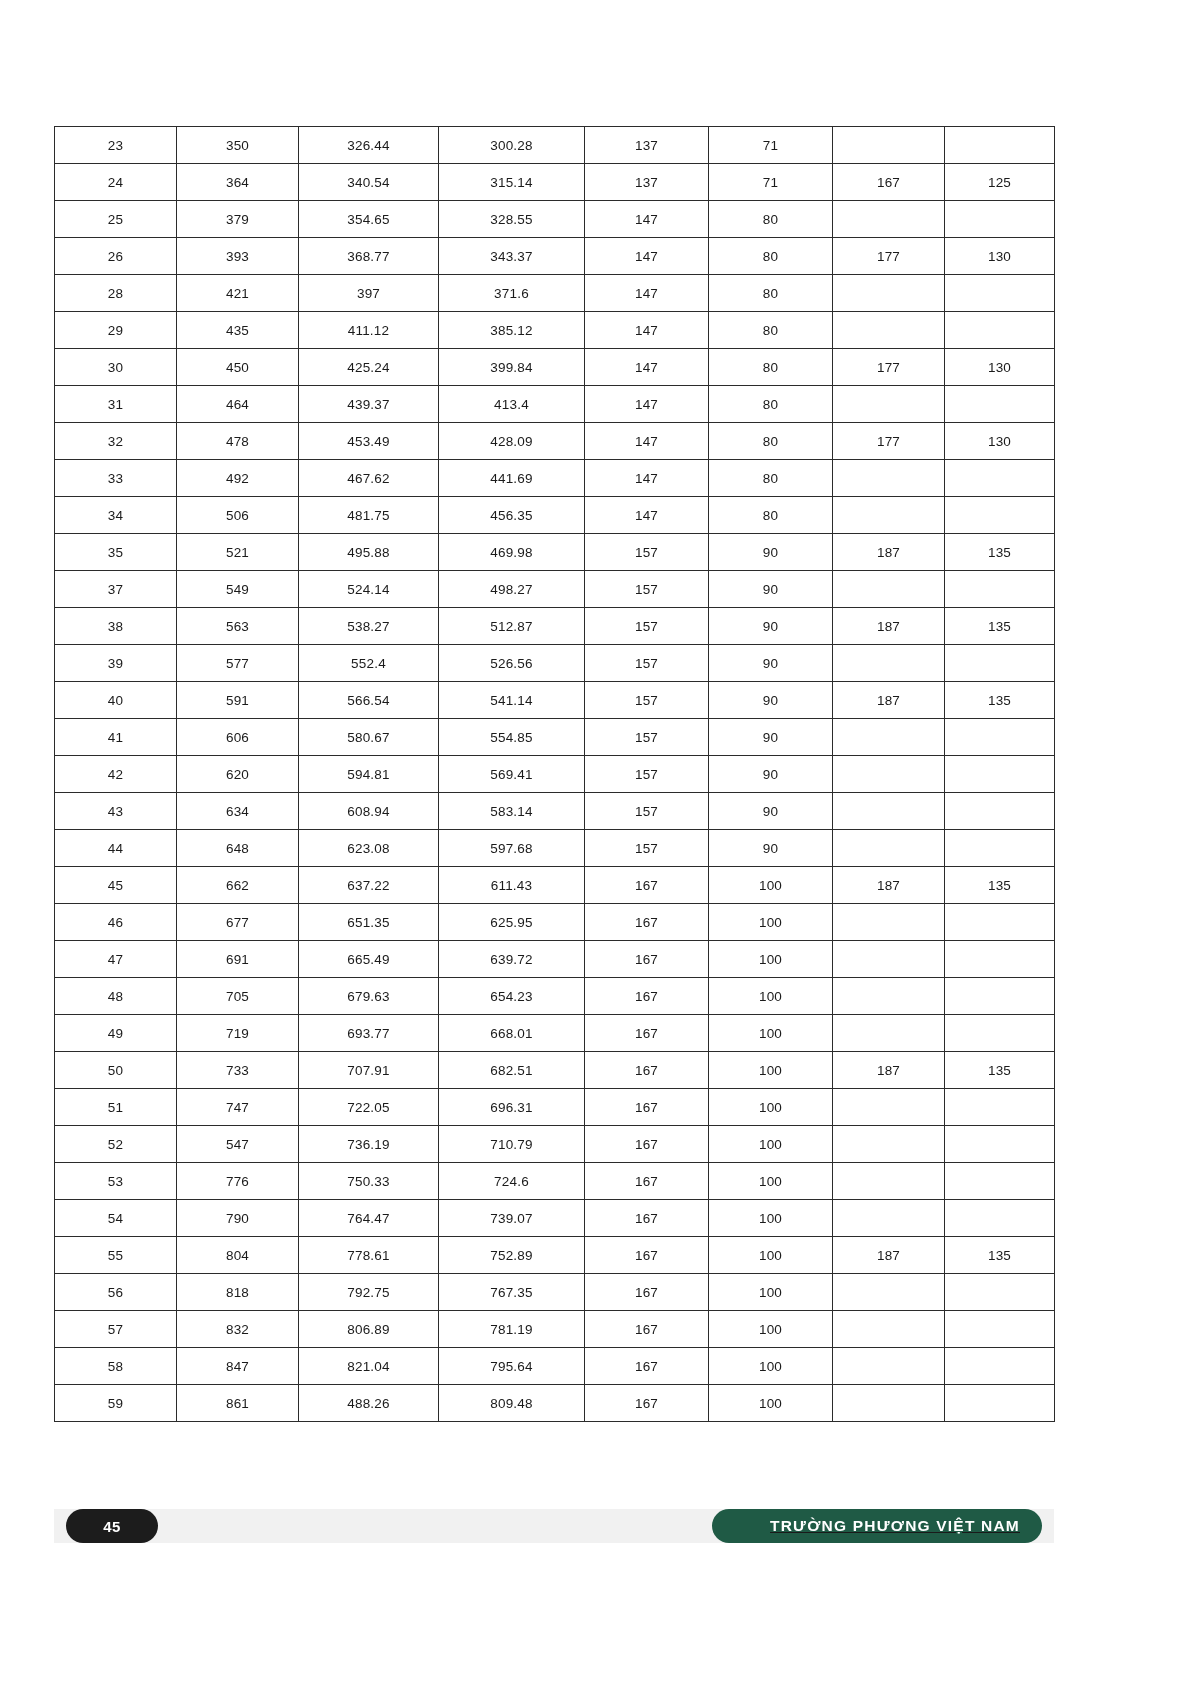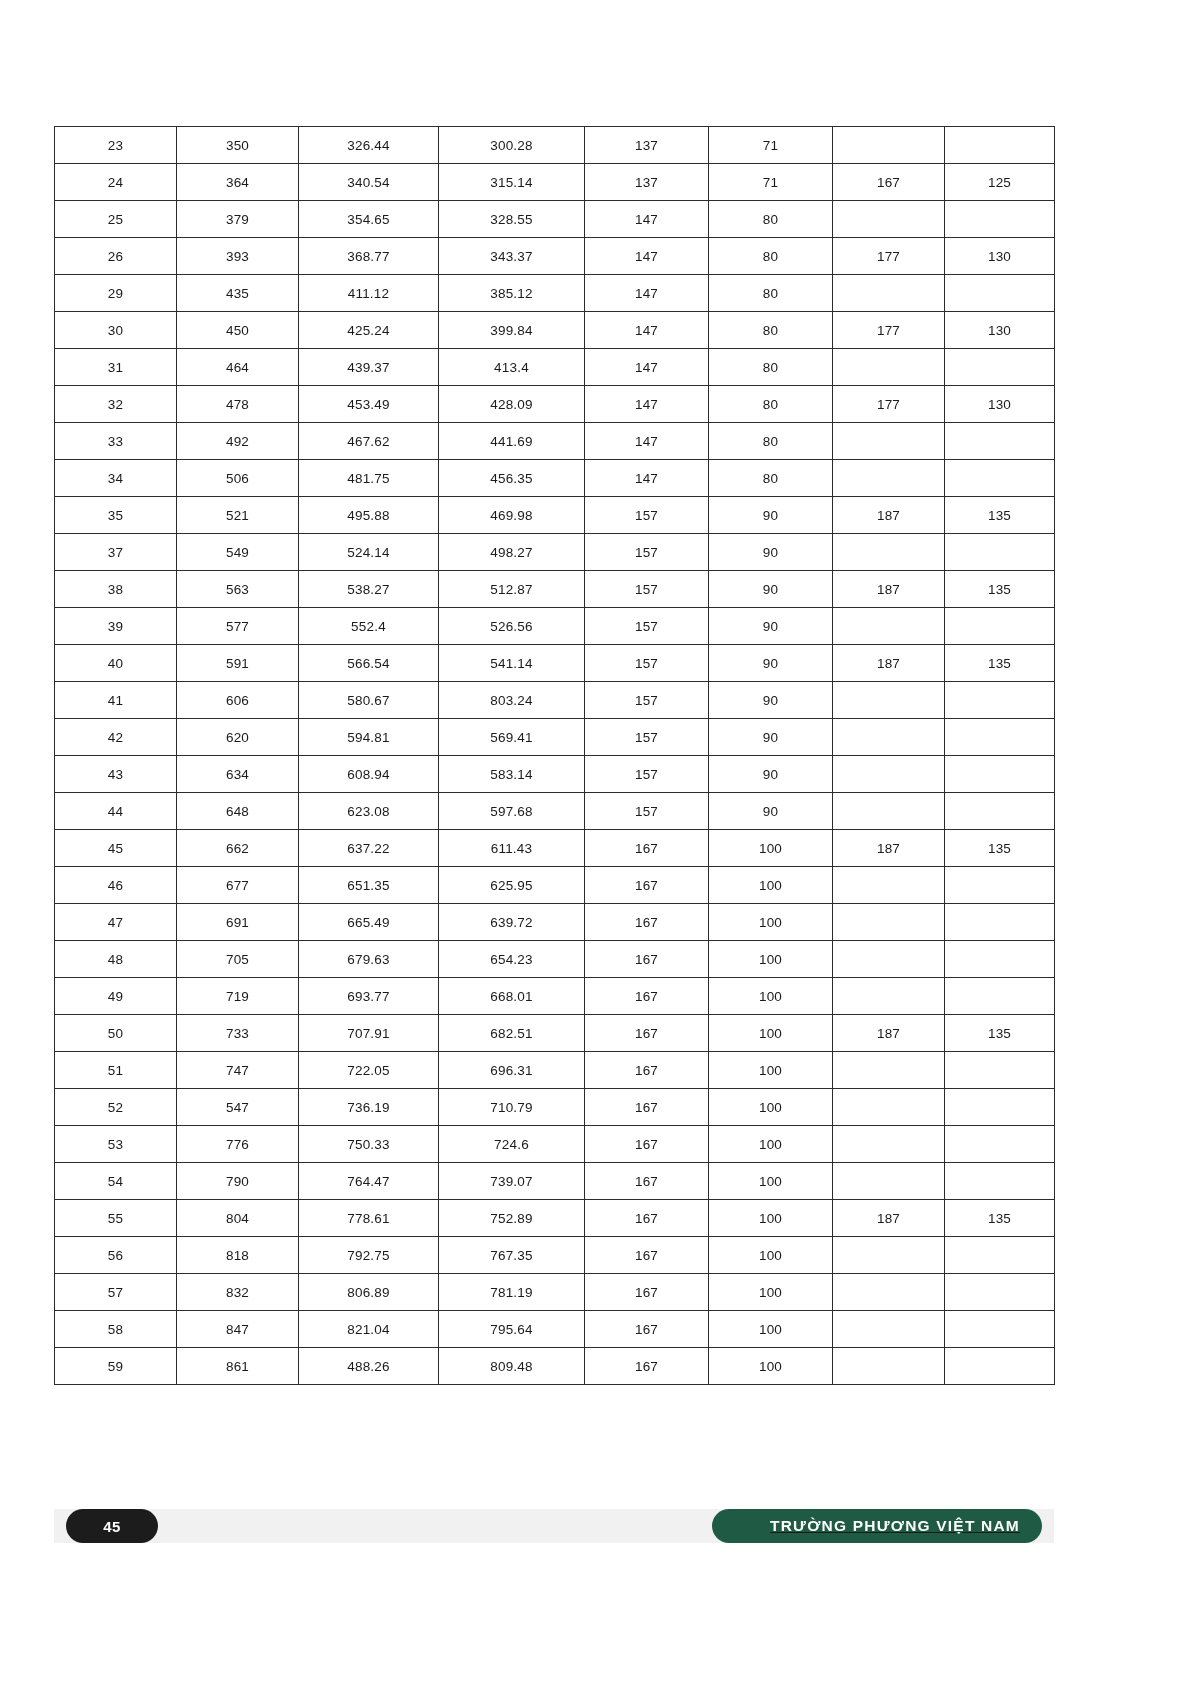--- a/index.html
+++ b/index.html
@@ -156,20 +156,30 @@
             <td>26</td>
             <td>393</td>
             <td>368.77</td>
             <td>343.37</td>
             <td>147</td>
             <td>80</td>
             <td>177</td>
             <td>130</td>
           </tr>
           <tr>
+            <td>28</td>
+            <td>421</td>
+            <td>397</td>
+            <td>371.6</td>
+            <td>147</td>
+            <td>80</td>
+            <td></td>
+            <td></td>
+          </tr>
+          <tr>
             <td>29</td>
             <td>435</td>
             <td>411.12</td>
             <td>385.12</td>
             <td>147</td>
             <td>80</td>
             <td></td>
             <td></td>
           </tr>
           <tr>
@@ -269,21 +279,21 @@
             <td>541.14</td>
             <td>157</td>
             <td>90</td>
             <td>187</td>
             <td>135</td>
           </tr>
           <tr>
             <td>41</td>
             <td>606</td>
             <td>580.67</td>
-            <td>803.24</td>
+            <td>554.85</td>
             <td>157</td>
             <td>90</td>
             <td></td>
             <td></td>
           </tr>
           <tr>
             <td>42</td>
             <td>620</td>
             <td>594.81</td>
             <td>569.41</td>

